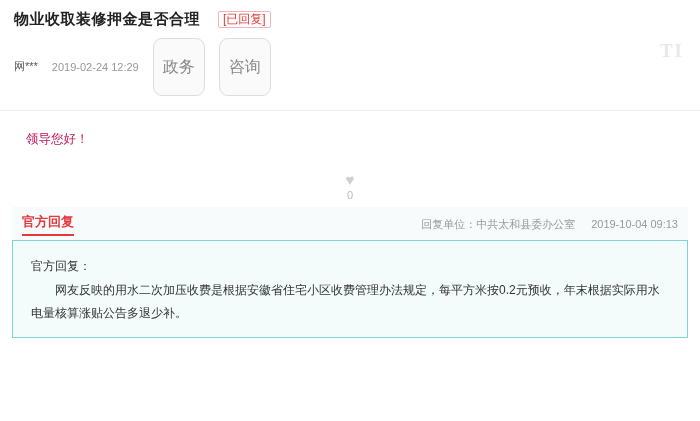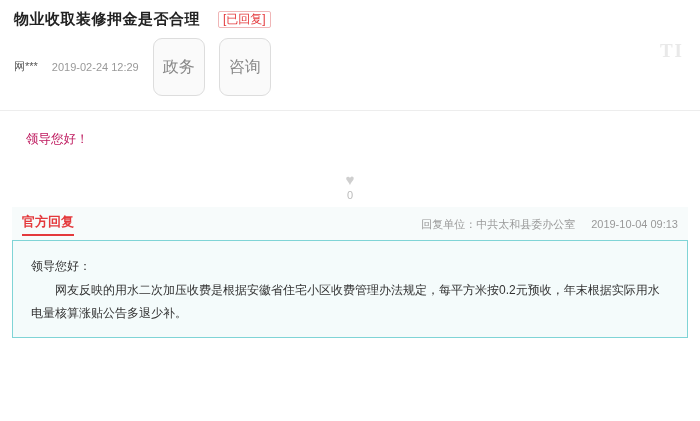--- a/index.html
+++ b/index.html
@@ -131,20 +131,20 @@
 
   <div class="reply-wrap">
     <div class="reply-head">
       <span class="reply-title">官方回复</span>
       <span class="reply-meta">
         <span><span>回复单位：</span><span>中共太和县委办公室</span></span>
         <span>2019-10-04 09:13</span>
       </span>
     </div>
     <div class="reply-card">
-      <p>领导您好：</p>
+      <p>官方回复：</p>
       <p class="indent">网友反映的用水二次加压收费是根据安徽省住宅小区收费管理办法规定，每平方米按0.2元预收，年末根据实际用水电量核算涨贴公告多退少补。</p>
 
     </div>
   </div>
 
   <div class="bottombar"></div>
 </div>
 
 </body></html>

